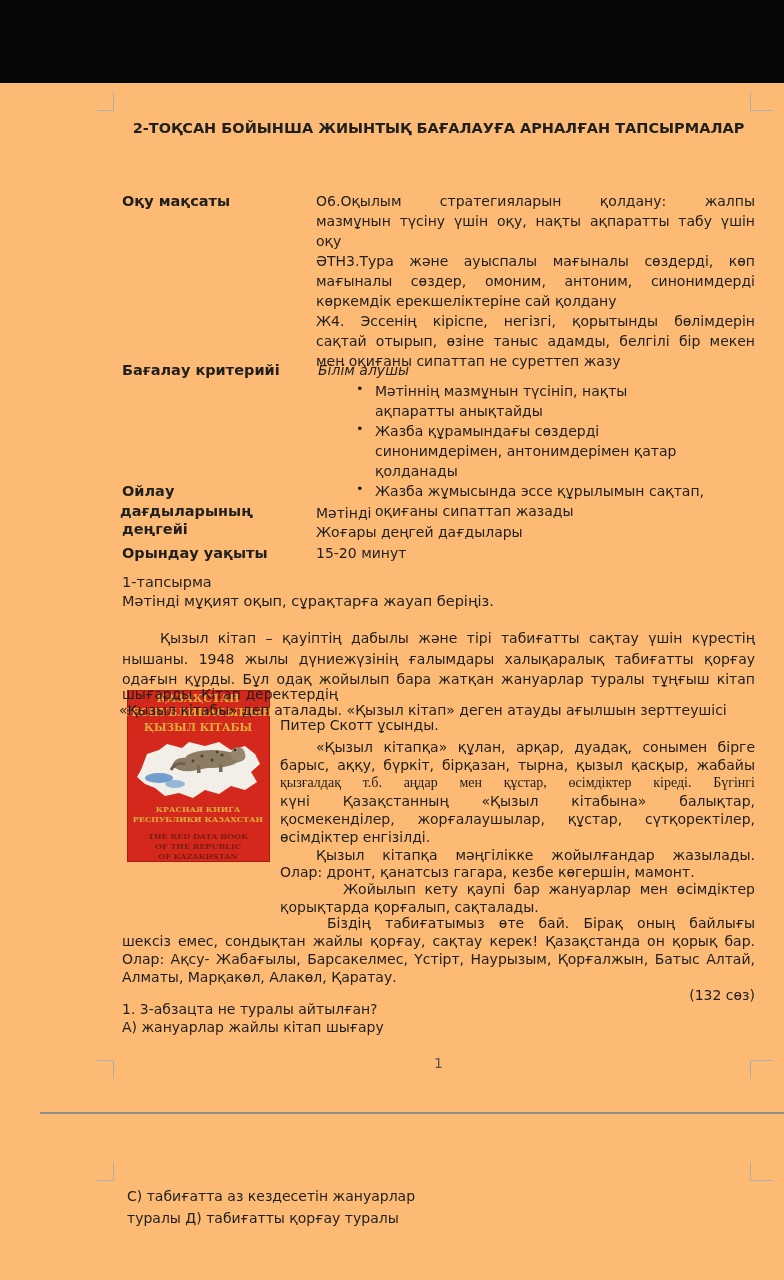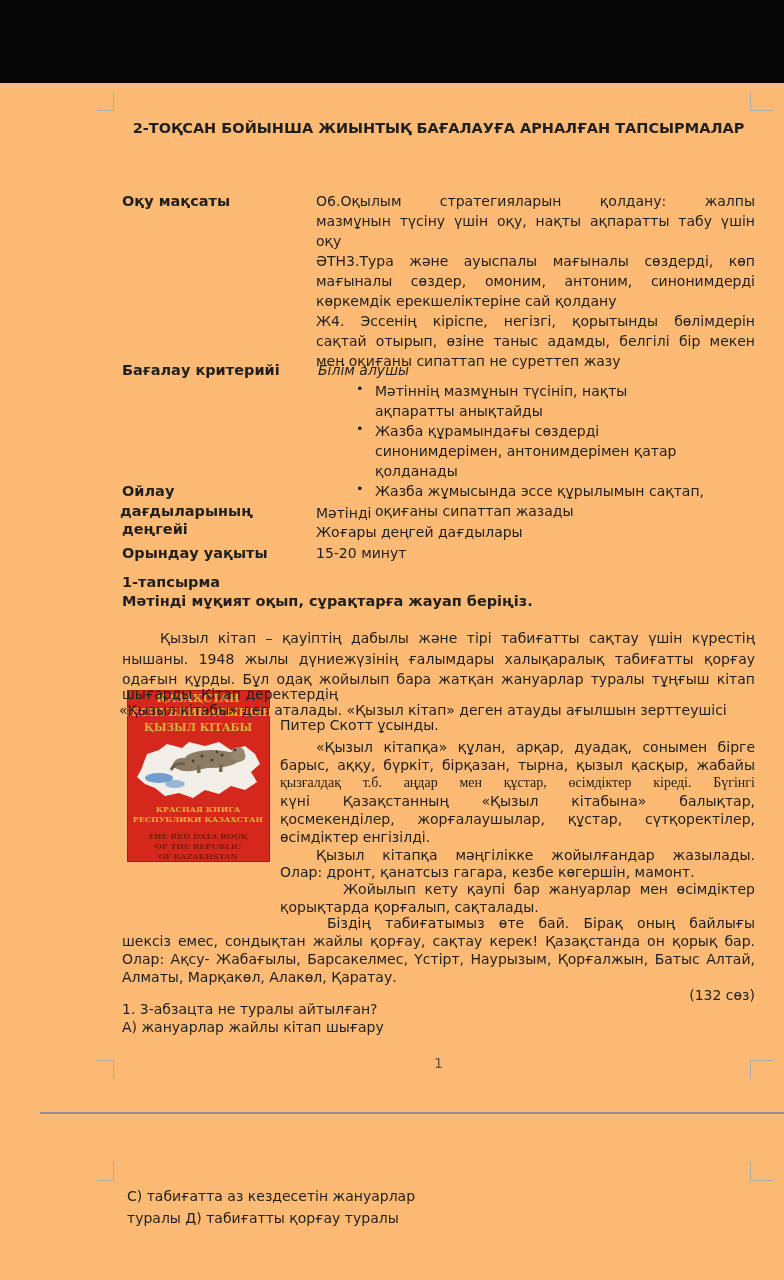--- a/index.html
+++ b/index.html
@@ -1,20 +1,20 @@
 <!DOCTYPE html>
 <html><head>
 <meta charset="utf-8">
 <style>
   html,body{margin:0;padding:0;background:#ffffff;}
   #screen{position:relative;width:784px;height:1280px;background:#fdba74;overflow:hidden;
           font-family:"DejaVu Sans","Liberation Sans",sans-serif;color:#1f1f1f;}
   #topbar{position:absolute;left:0;top:0;width:784px;height:83px;background:#060606;}
   .ln{position:absolute;font-size:14px;line-height:20px;color:#1f1f1f;}
-  .b{font-weight:700;}
+  .b{font-weight:400;}
   .i{font-style:italic;}
   .j{text-align:justify;text-align-last:justify;}
   .r{text-align:right;}
   .c{text-align:center;}
   .ttl{font-size:14.5px;font-weight:700;text-align:center;}
   .lbl{font-weight:700;font-size:14.5px;}
   .dot{position:absolute;font-size:13px;color:#1f1f1f;}
   .pageno{color:#565656;}
   
   .mark{position:absolute;}

